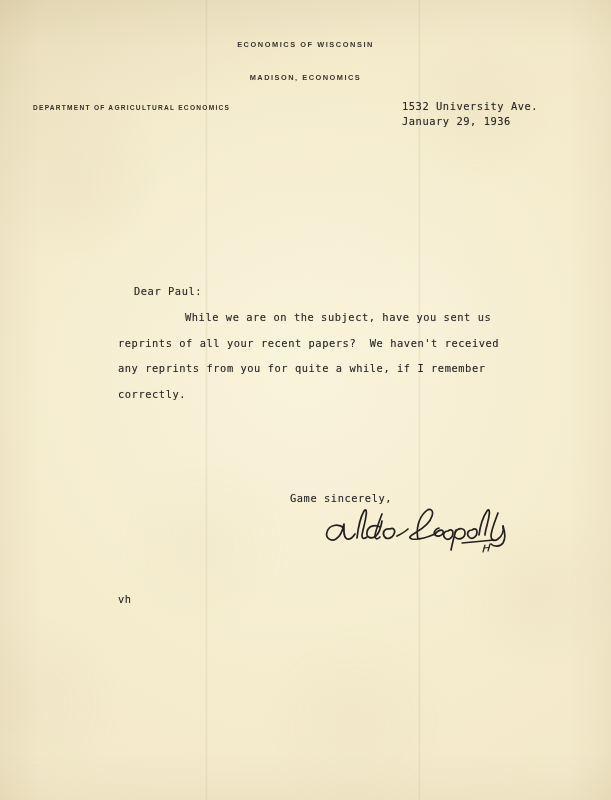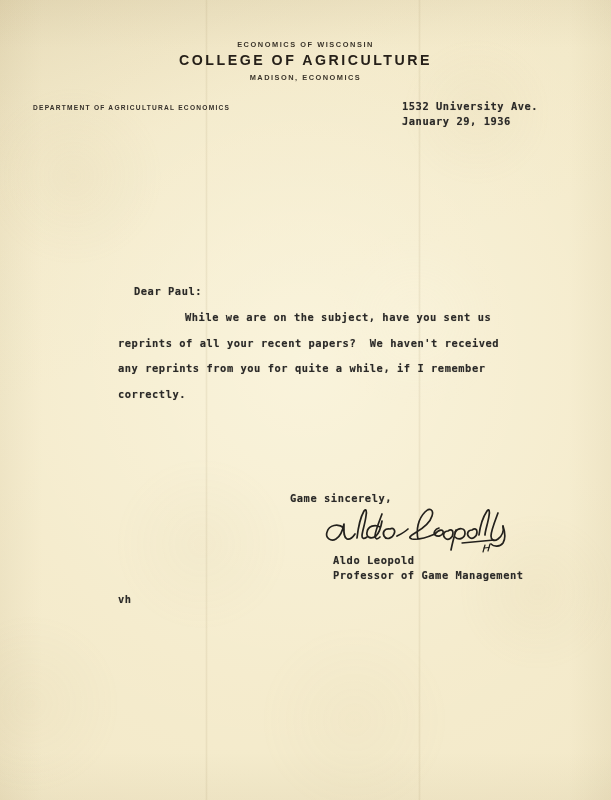--- a/index.html
+++ b/index.html
@@ -89,21 +89,20 @@
   
   .tw {
     position: absolute;
     font-family: "DejaVu Sans Mono", "Liberation Mono", monospace;
     color: #2b2a28;
     font-size: 10.4px;
     letter-spacing: 0.55px;
     line-height: 15px;
     white-space: pre;
     text-shadow: 0 0 0.7px rgba(60,58,52,0.42);
-    font-weight: bold;
   }
   #addr-block   { left: 402px; top: 99px; }
   #recipient    { left: 118px; top: 233px; line-height: 14.5px; }
   #salutation   { left: 118px; top: 284px; padding-left: 16px; }
   #body         { left: 118px; top: 305px; line-height: 25.5px; }
   #body .ind    { display: block; text-indent: 67px; }
   #closing      { left: 290px; top: 491px; }
   #sig-name     { left: 333px; top: 553px; line-height: 14.5px; }
   #initials     { left: 118px; top: 592px; }
 
@@ -121,21 +120,20 @@
 </head>
 <body>
 
 <div id="page">
 
   <div id="grain"></div>
   <div class="fold f1"></div>
   <div class="fold f2"></div>
 
   <div class="lh lh-univ">ECONOMICS OF WISCONSIN</div>
-  <div class="lh lh-college">COLLEGE OF AGRICULTURE</div>
   <div class="lh lh-city">MADISON, ECONOMICS</div>
   <div class="dept">DEPARTMENT OF AGRICULTURAL ECONOMICS</div>
 
   <div class="tw" id="addr-block"><span>1532 University Ave.</span>
 <span>January 29, 1936</span></div>
 
 
   <div class="tw" id="salutation">Dear Paul:</div>
 
   <div class="tw" id="body"><span class="ind">While we are on the subject, have you sent us
@@ -176,18 +174,16 @@
       <path d="M181 21 C183 27, 184 33, 181 38 C178 42, 172 42, 169 39"></path>
 
       <path d="M140 38 C150 37, 162 36, 172 35" stroke-width="1.3"></path>
 
       <path d="M163 40 L161 47" stroke-width="1.2"></path>
       <path d="M168 39 L166 46" stroke-width="1.2"></path>
       <path d="M162 43 L167 42.5" stroke-width="1.2"></path>
     </svg>
   </div>
 
-  <div class="tw" id="sig-name"><span>Aldo Leopold</span>
-<span>Professor of Game Management</span></div>
 
   <div class="tw" id="initials">vh</div>
 
 </div>
 
 </body></html>

